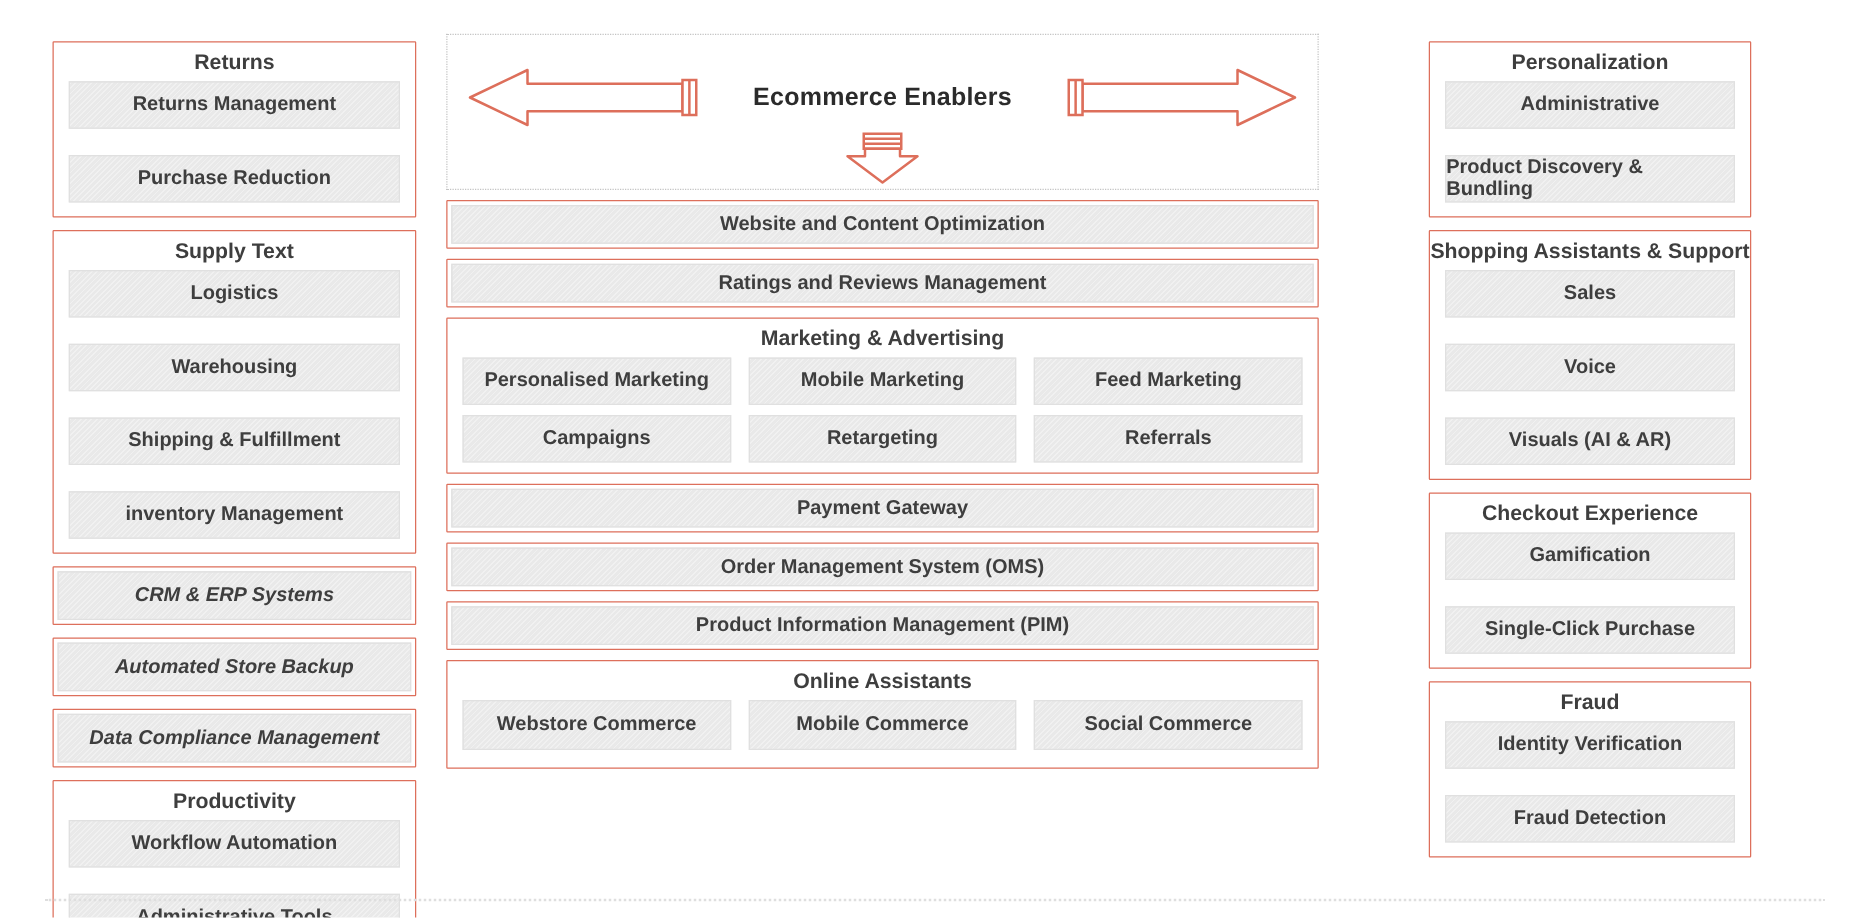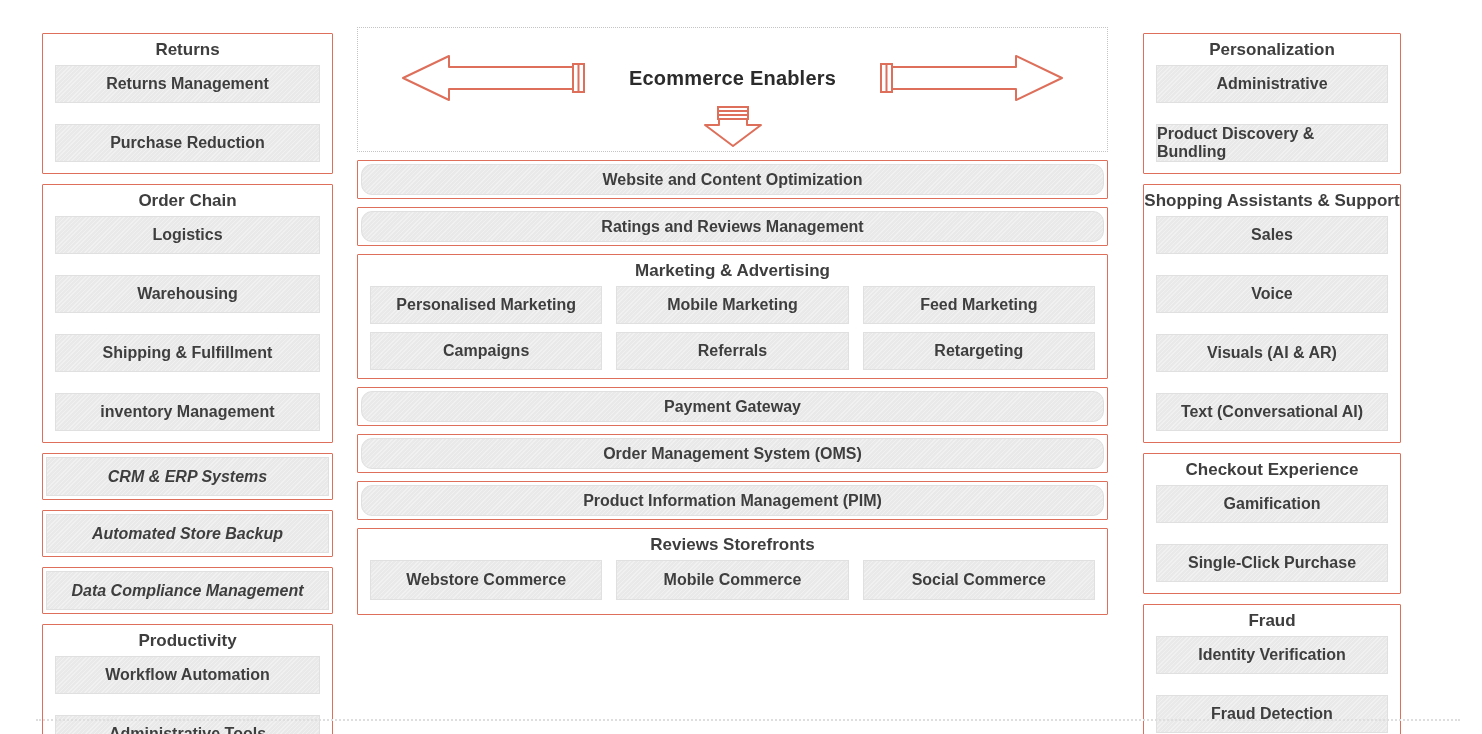--- a/index.html
+++ b/index.html
@@ -8,40 +8,40 @@
     --box-edge:#e0e0e0;
     --text:#3e3e3e;
     --dotted-border:#c4c4c4;
     --background:#ffffff;
   }
   *{box-sizing:border-box;margin:0;padding:0;}
   body{background:var(--background);font-family:"Liberation Sans",sans-serif;}
   .stage{position:relative;width:1482px;height:734px;background:var(--background);overflow:hidden;}
   .col{position:absolute;display:flex;flex-direction:column;}
   .col-left{left:42px;top:33px;width:291px;gap:10px;}
-  .col-center{left:357px;top:27px;width:751px;gap:8px;}
+  .col-center{left:357px;top:27px;width:698px;gap:8px;}
   .col-right{left:1143px;top:33px;width:258px;gap:10px;}
 
   .section{border:1.5px solid var(--accent);background:#fff;border-radius:1px;}
   .section-title{text-align:center;font-size:17px;line-height:17px;font-weight:700;color:var(--text);padding:7px 0 7px;white-space:pre-wrap;}
   .v-items{display:flex;flex-direction:column;gap:21px;padding:0 12px 11px;justify-content:center;}
   .item{background:var(--box-fill);border:1px solid var(--box-edge);
         background-image:repeating-linear-gradient(135deg,rgba(255,255,255,.35) 0 1px,transparent 1px 3px);
         display:flex;align-items:center;justify-content:center;
         font-size:16px;font-weight:700;color:var(--text);height:38px;white-space:pre-wrap;}
   .standalone{padding:3px;}
   .standalone .item{height:39px;font-style:italic;}
 
   
   .header-box{border:1.5px dotted var(--dotted-border);height:125px;display:flex;flex-direction:column;align-items:center;justify-content:flex-start;padding-top:24px;}
   .header-row{display:flex;align-items:center;gap:40px;}
   .header-title{font-size:20px;font-weight:700;color:#2b2b2b;letter-spacing:.2px;}
   .down-arrow{margin-top:1px;}
   .bar-section{padding:3px;}
-  .bar-section .item{height:31px;border-radius:11px;}
+  .bar-section .item{height:31px;}
   .c-grid{display:grid;grid-template-columns:repeat(3,1fr);gap:8px 14px;padding:0 12px 8px;}
   .c-grid .item{height:40px;}
   .grid-marketing .item{height:38px;}
   .grid-storefronts{padding-bottom:14px;}
 
   .bottom-dotted{position:absolute;left:36px;width:1424px;top:719px;border-top:2px dotted #dedede;}
 </style>
 </head>
 <body>
 
@@ -50,21 +50,21 @@
   <div class="col col-left">
     <section class="section">
       <div class="section-title">Returns</div>
       <div class="v-items">
         <div class="item">Returns Management</div>
         <div class="item">Purchase Reduction</div>
       </div>
     </section>
 
     <section class="section">
-      <div class="section-title">Order Chain</div>
+      <div class="section-title">Supply Text</div>
       <div class="v-items">
         <div class="item">Logistics</div>
         <div class="item">Warehousing</div>
         <div class="item">Shipping &amp; Fulfillment</div>
         <div class="item">inventory Management</div>
       </div>
     </section>
 
     <section class="section standalone">
       <div class="item">CRM &amp; ERP Systems</div>
@@ -120,39 +120,39 @@
       <div class="item">Ratings and Reviews Management</div>
     </section>
 
     <section class="section">
       <div class="section-title">Marketing &amp; Advertising</div>
       <div class="c-grid grid-marketing">
         <div class="item">Personalised Marketing</div>
         <div class="item">Mobile Marketing</div>
         <div class="item">Feed Marketing</div>
         <div class="item">Campaigns</div>
+        <div class="item">Retargeting</div>
         <div class="item">Referrals</div>
-        <div class="item">Retargeting</div>
       </div>
     </section>
 
     <section class="section bar-section">
       <div class="item">Payment Gateway</div>
     </section>
 
     <section class="section bar-section">
       <div class="item">Order Management System (OMS)</div>
     </section>
 
     <section class="section bar-section">
       <div class="item">Product Information Management (PIM)</div>
     </section>
 
     <section class="section">
-      <div class="section-title">Reviews Storefronts</div>
+      <div class="section-title">Online Assistants</div>
       <div class="c-grid grid-storefronts">
         <div class="item">Webstore Commerce</div>
         <div class="item">Mobile Commerce</div>
         <div class="item">Social Commerce</div>
       </div>
     </section>
   </div>
 
   <div class="col col-right">
     <section class="section">
@@ -162,21 +162,20 @@
         <div class="item">Product Discovery &amp; Bundling</div>
       </div>
     </section>
 
     <section class="section">
       <div class="section-title">Shopping Assistants &amp; Support</div>
       <div class="v-items">
         <div class="item">Sales</div>
         <div class="item">Voice</div>
         <div class="item">Visuals (AI &amp; AR)</div>
-        <div class="item">Text (Conversational AI)</div>
       </div>
     </section>
 
     <section class="section">
       <div class="section-title">Checkout Experience</div>
       <div class="v-items">
         <div class="item">Gamification</div>
         <div class="item">Single-Click Purchase</div>
       </div>
     </section>

